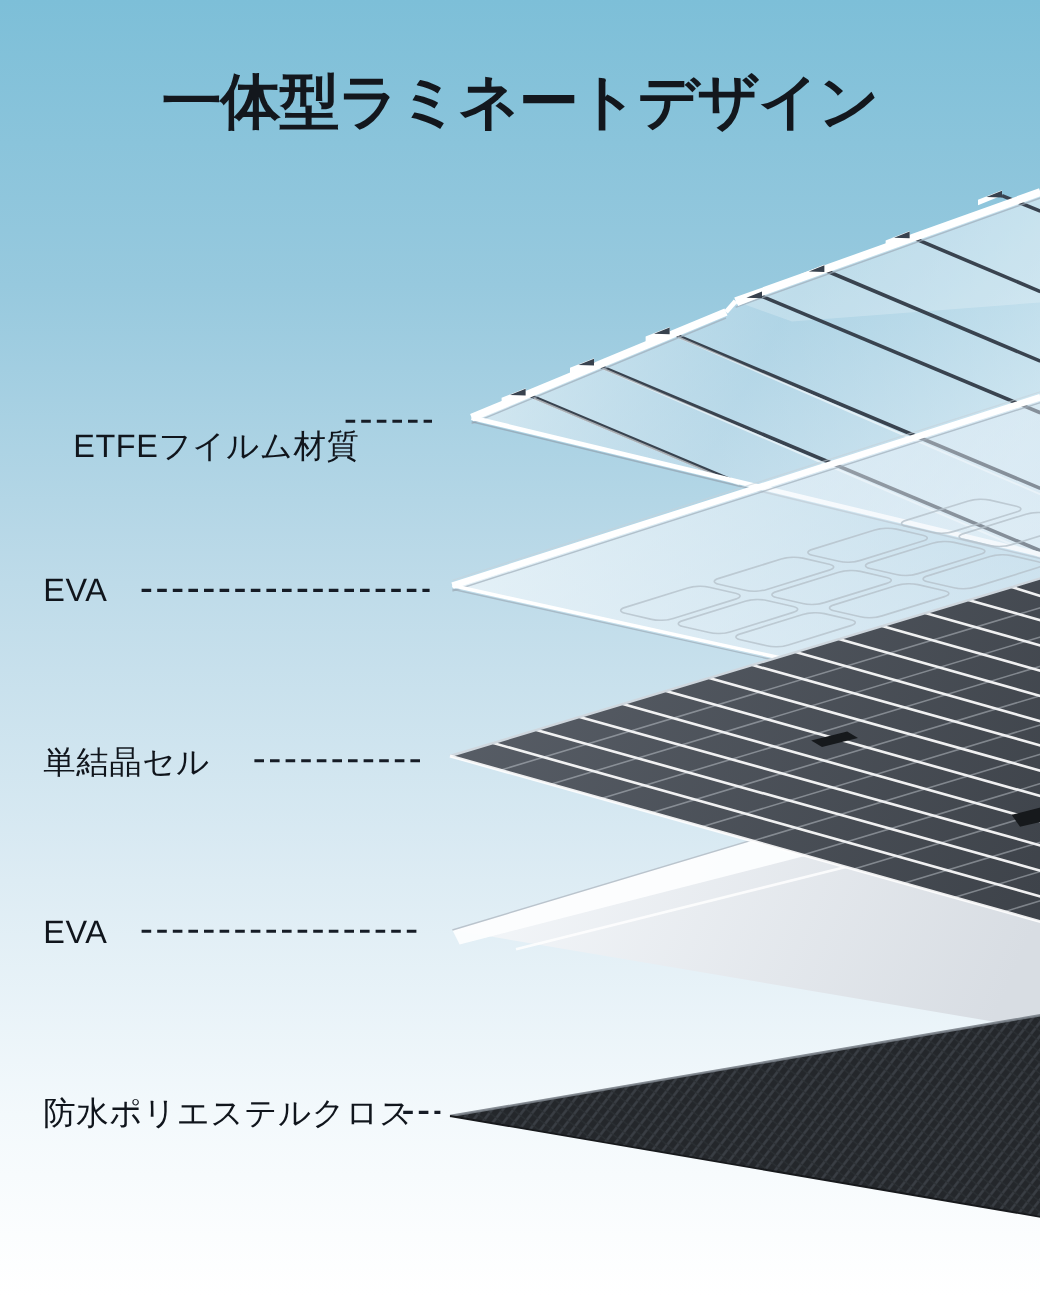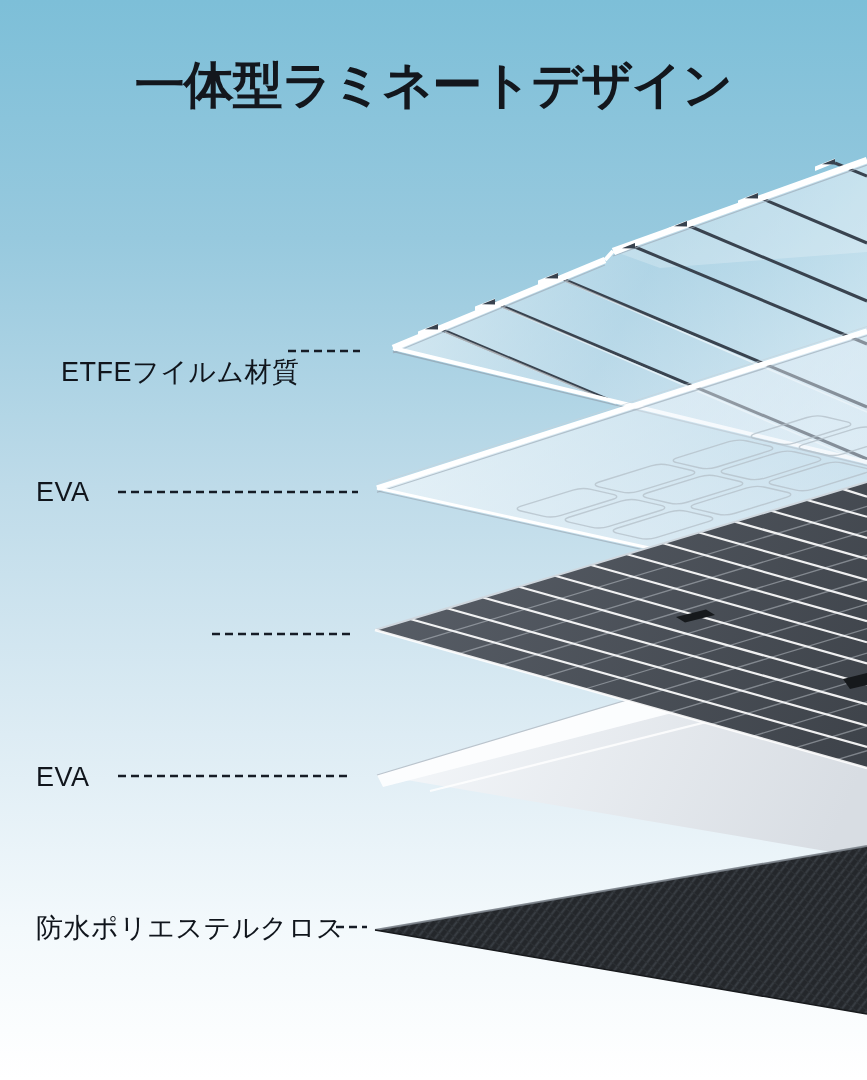--- a/index.html
+++ b/index.html
@@ -207,16 +207,17 @@
     <line class="dash" x1="212" y1="634" x2="352" y2="634"></line>
     <line class="dash" x1="118" y1="776" x2="352" y2="776"></line>
     <line class="dash" x1="336" y1="927" x2="367" y2="927"></line>
   </g>
 </svg>
 
 <div class="title">一体型ラミネートデザイン</div>
 
 <div class="lbl r1">ETFEフイルム材質</div>
 <div class="lbl r2">EVA</div>
+<div class="lbl r3">単結晶セル</div>
 <div class="lbl r4">EVA</div>
 <div class="lbl r5">防水ポリエステルクロス</div>
 
 </div>
 
 </body></html>

